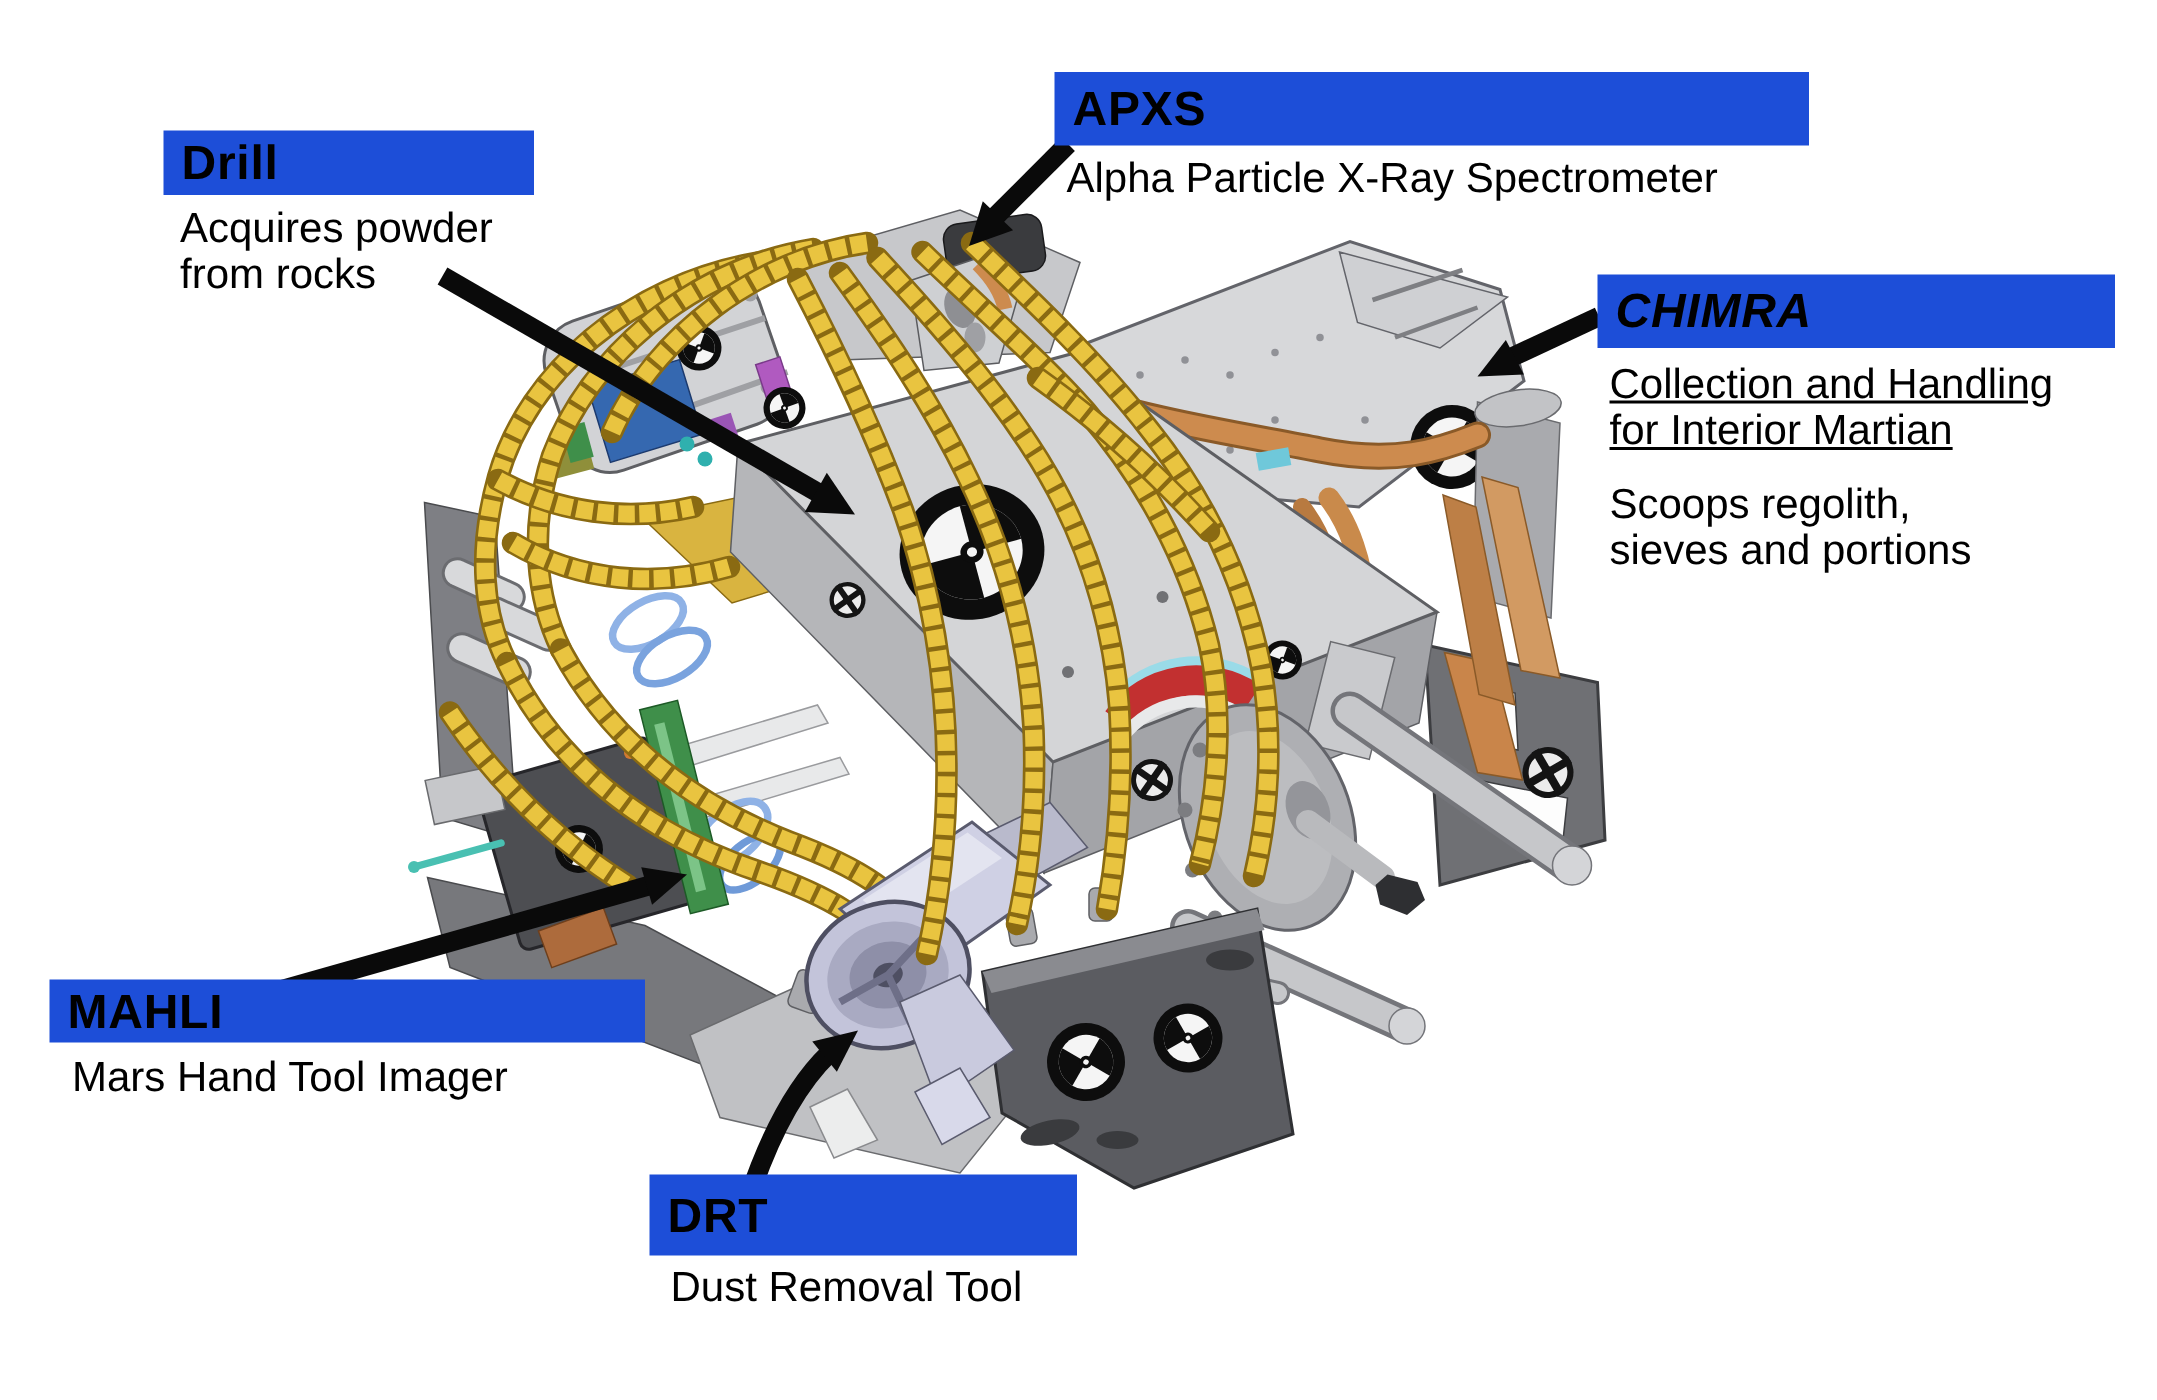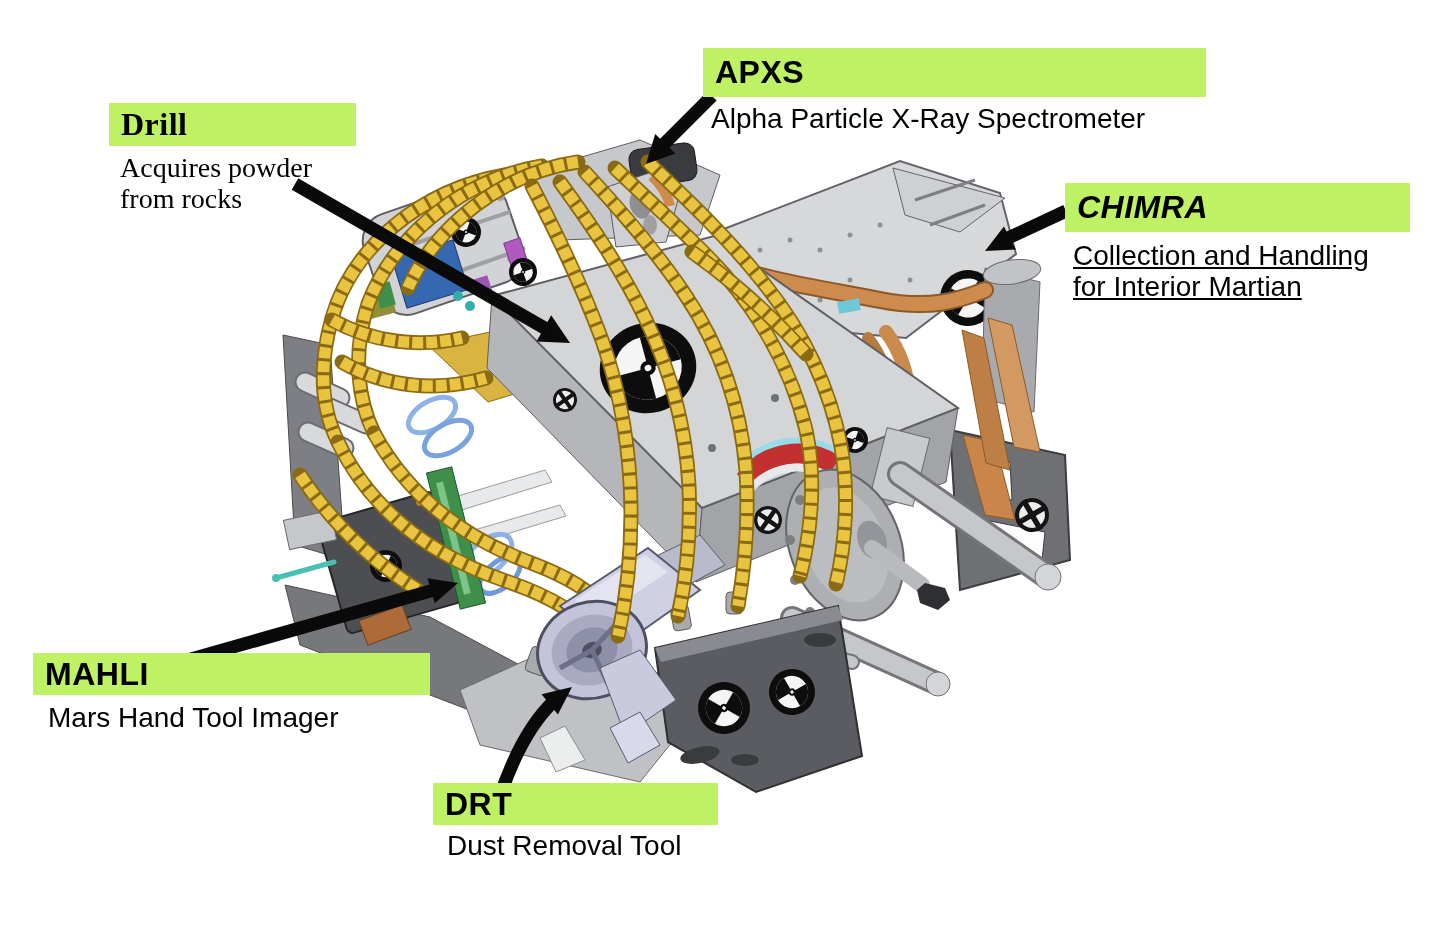--- a/index.html
+++ b/index.html
@@ -1,20 +1,20 @@
 <!DOCTYPE html>
 <html><head>
 <meta charset="utf-8">
 <style>
   html,body{margin:0;padding:0;background:#ffffff;}
   .stage{position:relative;width:1438px;height:933px;background:#ffffff;overflow:hidden;
          font-family:"Liberation Sans", sans-serif;color:#000;}
   .illustration{position:absolute;left:0;top:0;width:1438px;height:933px;}
   .label-group{position:absolute;}
-  .label-bar{background:#bef264;display:flex;align-items:center;}
+  .label-bar{background:#1d4ed8;display:flex;align-items:center;}
   .label-title{font-weight:bold;font-size:32px;padding-left:12px;letter-spacing:0.5px;white-space:nowrap;}
   .label-desc{font-size:28px;line-height:31px;white-space:nowrap;}
   .label-desc .line{display:block;}
   
   .cbl-u{stroke:#8a6a12;stroke-width:15;fill:none;stroke-linecap:round;}
   .cbl-o{stroke:#e9c440;stroke-width:11.5;fill:none;stroke-linecap:butt;stroke-dasharray:11 3;}
   .rod-u{stroke:#74757a;stroke-width:26;fill:none;stroke-linecap:round;}
   .rod-o{stroke:#c6c7ca;stroke-width:20;fill:none;stroke-linecap:round;}
   .rod2-u{stroke:#74757a;stroke-width:24;fill:none;stroke-linecap:round;}
   .rod2-o{stroke:#c6c7ca;stroke-width:18;fill:none;stroke-linecap:round;}
@@ -284,21 +284,21 @@
     <polygon class="arrow-head" points="646,164 655.2,134.1 675.4,153.5"></polygon>
     <path class="arrow-shaft" d="M 1066 211 L 1006 239"></path>
     <polygon class="arrow-head" points="985,251 1003.9,226.6 1015.9,249.6"></polygon>
     <path class="arrow-shaft" d="M 177 663 L 434 590"></path>
     <polygon class="arrow-head" points="458,583 434.7,603.2 427.5,578.2"></polygon>
     <path class="arrow-shaft" d="M 499 799 C 513 757 530 724 553 702" stroke-width="12"></path>
     <polygon class="arrow-head" points="572,687 557.9,714.5 541.5,694.3"></polygon>
   </g>
 </svg>
 
-<div class="label-group" style="left:109px;top:103px;font-family:Liberation Serif, serif;">
+<div class="label-group" style="left:109px;top:87px;">
   <div class="label-bar" style="width:247px;height:43px;">
     <span class="label-title">Drill</span>
   </div>
   <div class="label-desc" style="margin:6px 0 0 11px;">
     <span class="line">Acquires powder</span>
     <span class="line">from rocks</span>
   </div>
 </div>
 
 <div class="label-group" style="left:703px;top:48px;">
@@ -311,33 +311,37 @@
 </div>
 
 <div class="label-group" style="left:1065px;top:183px;">
   <div class="label-bar" style="width:345px;height:49px;font-style:italic;">
     <span class="label-title">CHIMRA</span>
   </div>
   <div class="label-desc" style="margin:8px 0 0 8px;text-decoration:underline;">
     <span class="line">Collection and Handling</span>
     <span class="line">for Interior Martian</span>
   </div>
+  <div class="label-desc" style="margin:18px 0 0 8px;">
+    <span class="line">Scoops regolith,</span>
+    <span class="line">sieves and portions</span>
+  </div>
 </div>
 
 <div class="label-group" style="left:33px;top:653px;">
   <div class="label-bar" style="width:397px;height:42px;">
     <span class="label-title">MAHLI</span>
   </div>
   <div class="label-desc" style="margin:7px 0 0 15px;">
     <span class="line">Mars Hand Tool Imager</span>
   </div>
 </div>
 
 <div class="label-group" style="left:433px;top:783px;">
-  <div class="label-bar" style="width:285px;height:42px;">
+  <div class="label-bar" style="width:285px;height:54px;">
     <span class="label-title">DRT</span>
   </div>
   <div class="label-desc" style="margin:5px 0 16px 14px;">
     <span class="line">Dust Removal Tool</span>
   </div>
 </div>
 
 </div>
 
 </body></html>

